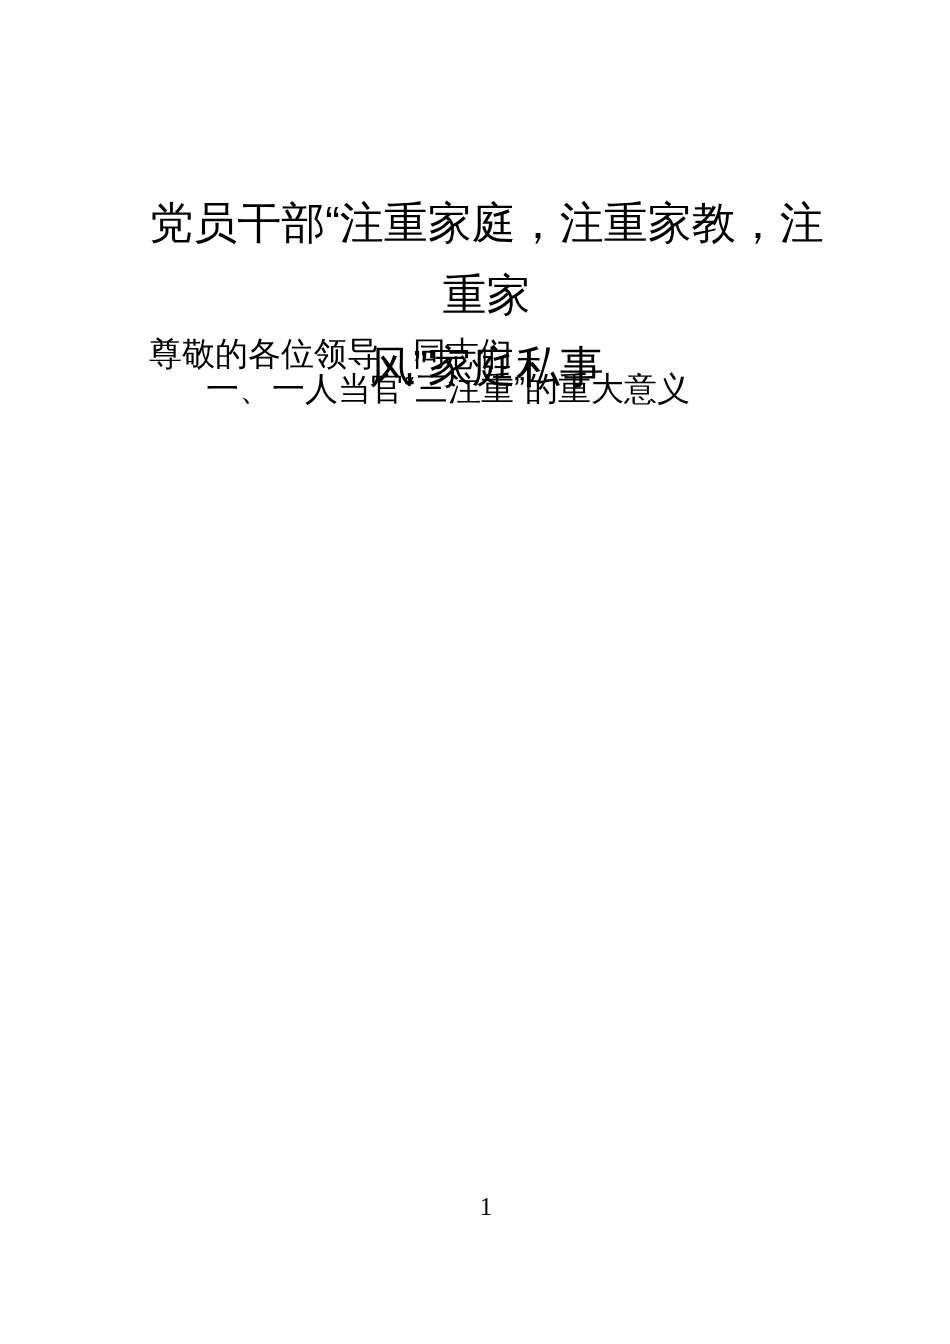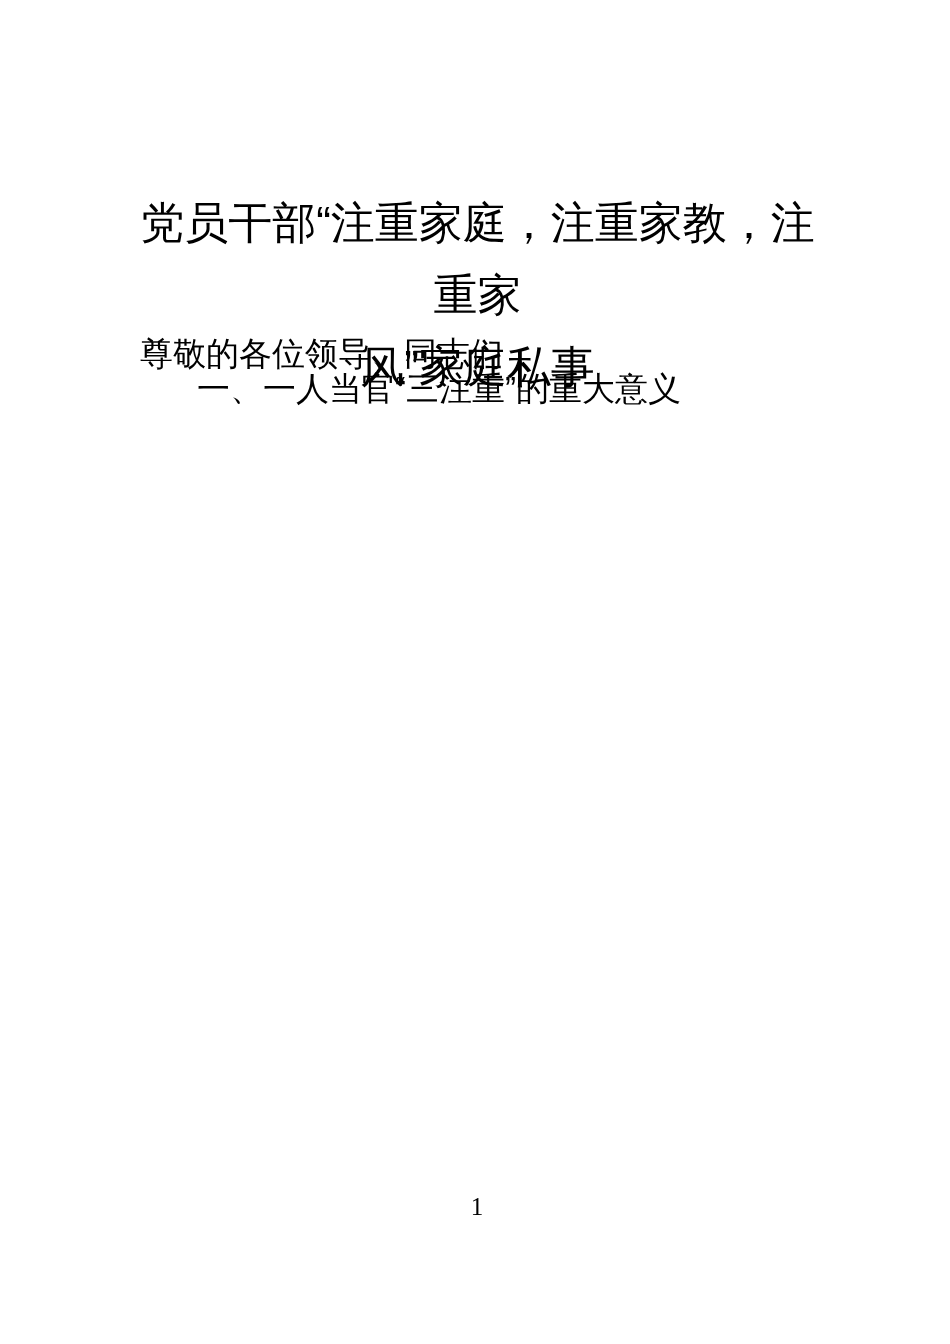--- a/index.html
+++ b/index.html
@@ -11,21 +11,21 @@
     width: 950px;
     height: 1344px;
     position: relative;
     font-family: "Liberation Sans", "DejaVu Sans", sans-serif;
     color: #000000;
     -webkit-font-smoothing: antialiased;
   }
 
   .page {
     position: absolute;
-    left: 2px;
+    left: 11px;
     top: 0;
     width: 842px;
     height: 1344px;
     overflow: hidden;
   }
 
   .doc-title {
     position: absolute;
     left: 138px;
     top: 158px;

